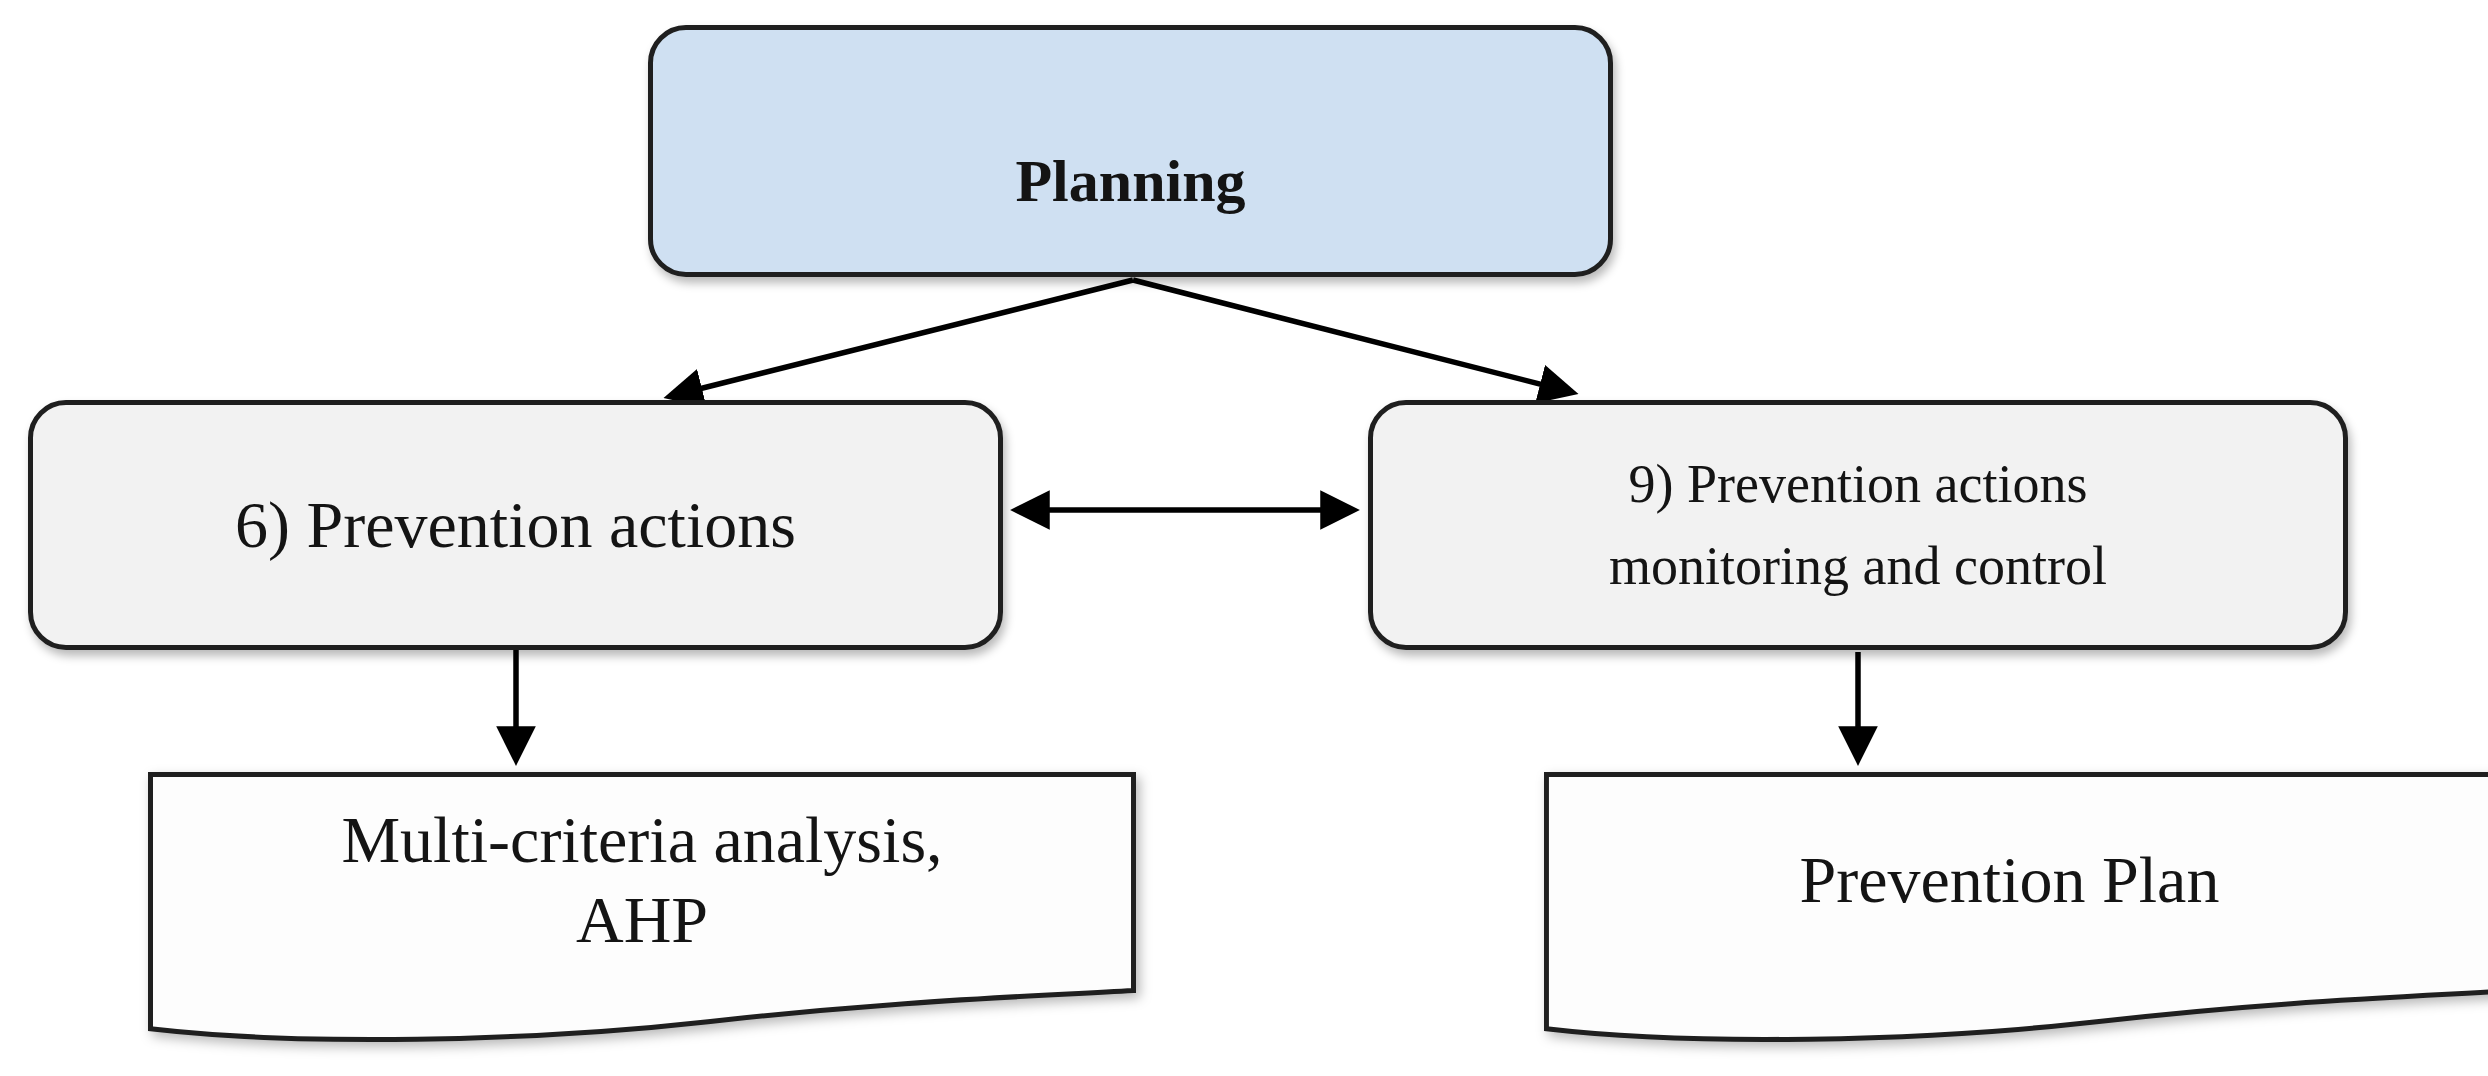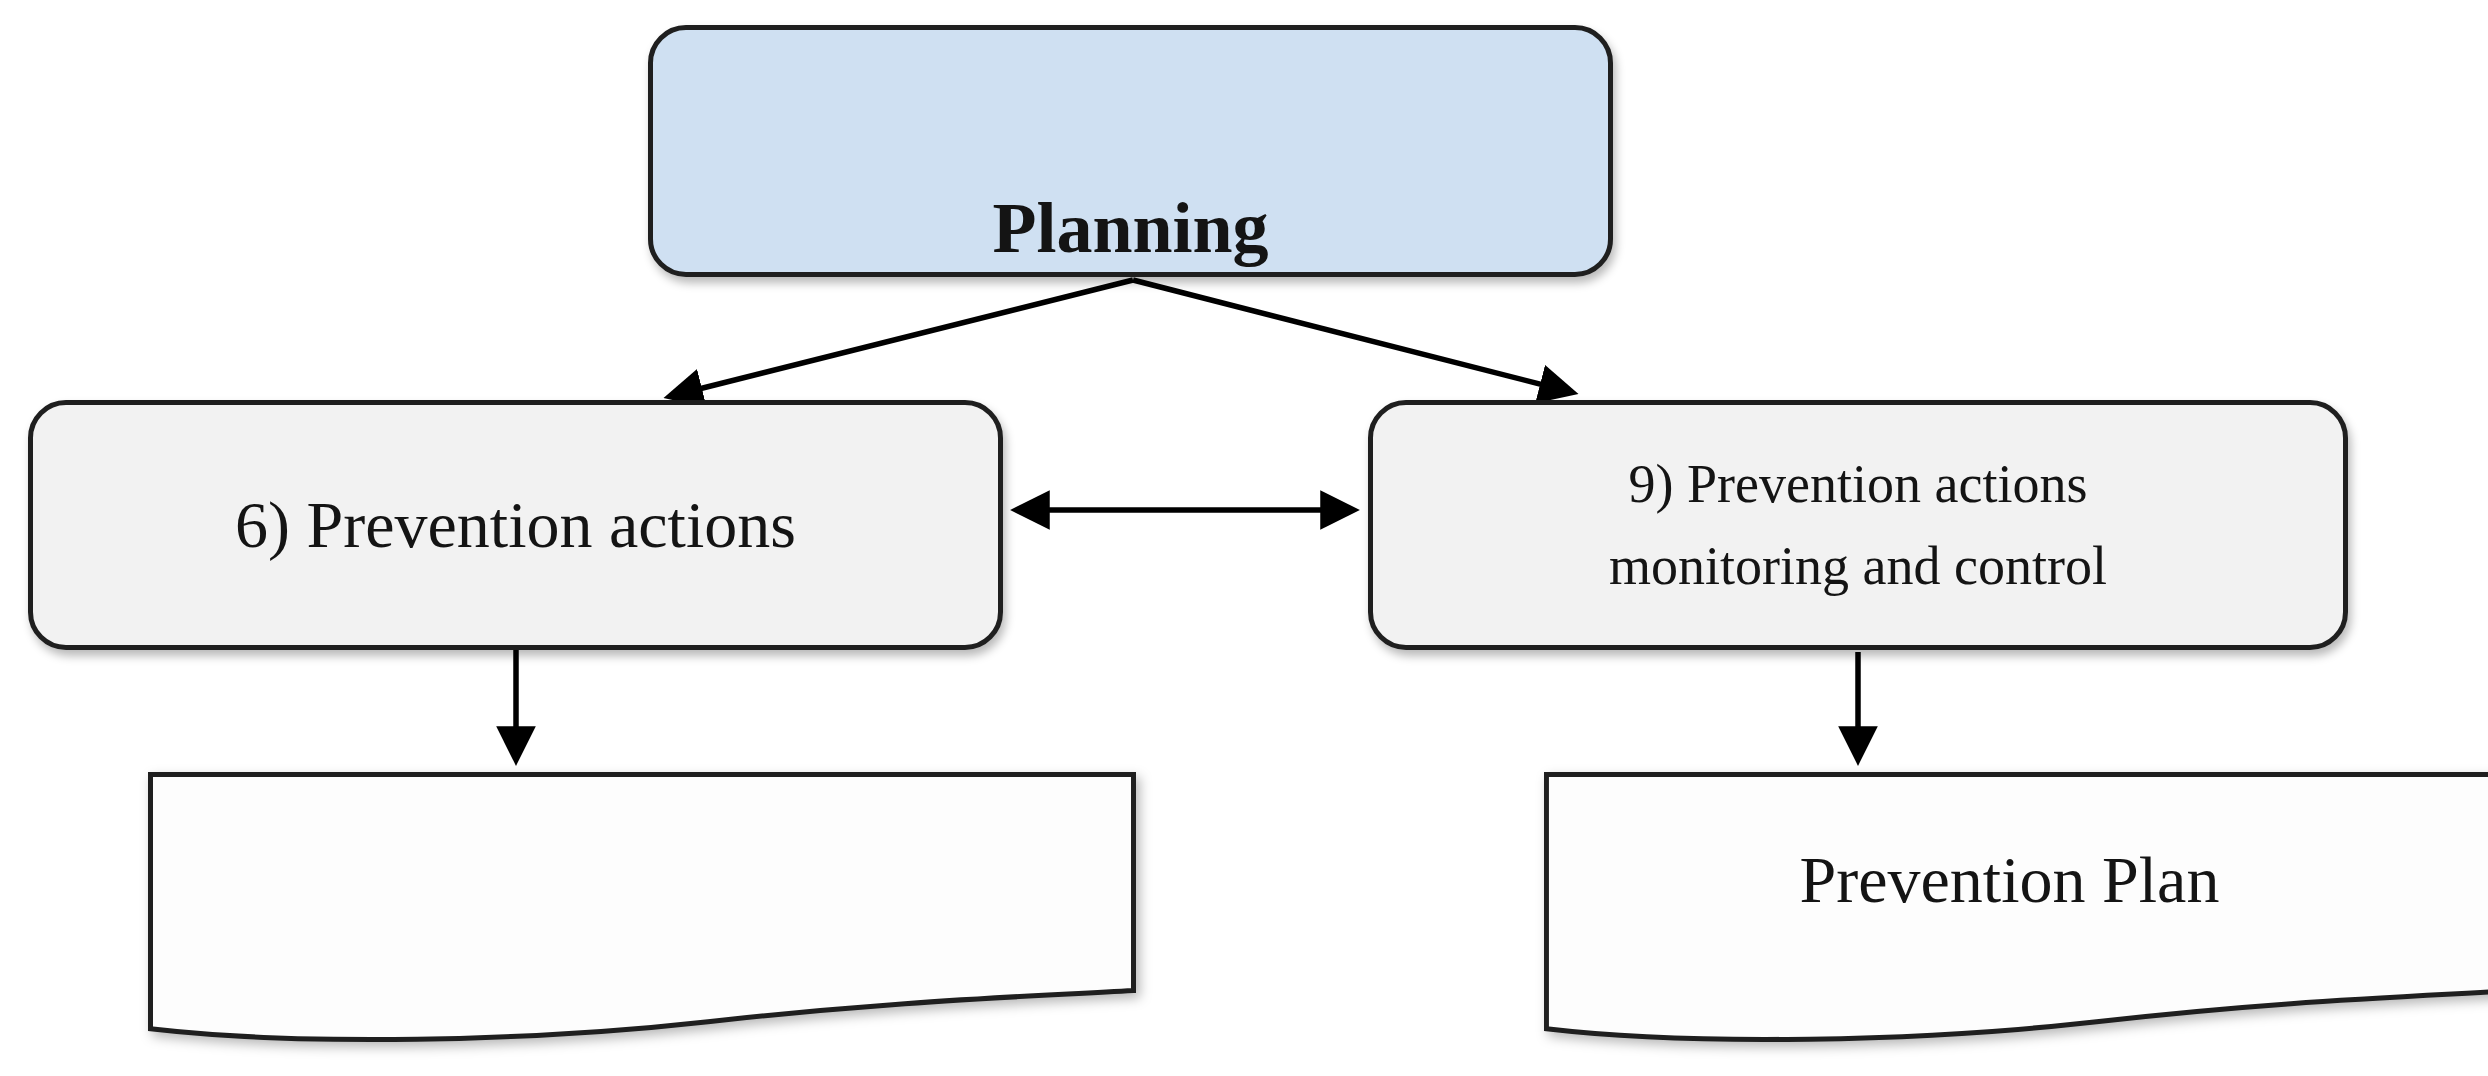--- a/index.html
+++ b/index.html
@@ -29,22 +29,22 @@
     border-radius:38px;
     display:flex;flex-direction:column;justify-content:center;align-items:center;
     text-align:center;
     box-shadow:3px 6px 10px rgba(0,0,0,0.28);
     background:var(--process-fill);
   }
   .node .line{display:block;}
   .node-planning{
     left:648px;top:25px;width:965px;height:252px;
     background:var(--planning-fill);
-    justify-content:flex-end;padding-top:59px;
-    font-weight:bold;font-size:72px;line-height:88px;
+    justify-content:center;padding-top:59px;
+    font-weight:bold;font-size:60px;line-height:88px;
   }
   .node-prioritization{
     left:28px;top:400px;width:975px;height:250px;
     font-size:66px;line-height:82px;
   }
   .node-monitoring{
     left:1368px;top:400px;width:980px;height:250px;
     font-size:54px;line-height:82px;
   }
   .doc{
@@ -90,20 +90,24 @@
 
   <div class="node node-monitoring">
     <span class="line">9) Prevention actions</span>
     <span class="line">monitoring and control</span>
   </div>
 
   <div class="doc doc-multicriteria">
     <svg width="988" height="292" viewBox="0 0 988 290" preserveAspectRatio="none" xmlns="http://www.w3.org/2000/svg" aria-hidden="true">
       <path class="doc-shape-path" d="M2.5,2.5 L985.5,2.5 L985.5,217 C860,224 740,228 560,248 C380,268 150,272 2.5,255 Z"></path>
     </svg>
+    <div class="doc-text">
+      <span class="line">Multi-criteria analysis,</span>
+      <span class="line">AHP</span>
+    </div>
   </div>
 
   <div class="doc doc-prevention-plan">
     <svg width="975" height="292" viewBox="0 0 988 290" preserveAspectRatio="none" xmlns="http://www.w3.org/2000/svg" aria-hidden="true">
       <path class="doc-shape-path" d="M2.5,2.5 L985.5,2.5 L985.5,217 C860,224 740,228 560,248 C380,268 150,272 2.5,255 Z"></path>
     </svg>
     <div class="doc-text">
       <span class="line">Prevention Plan</span>
     </div>
   </div>

